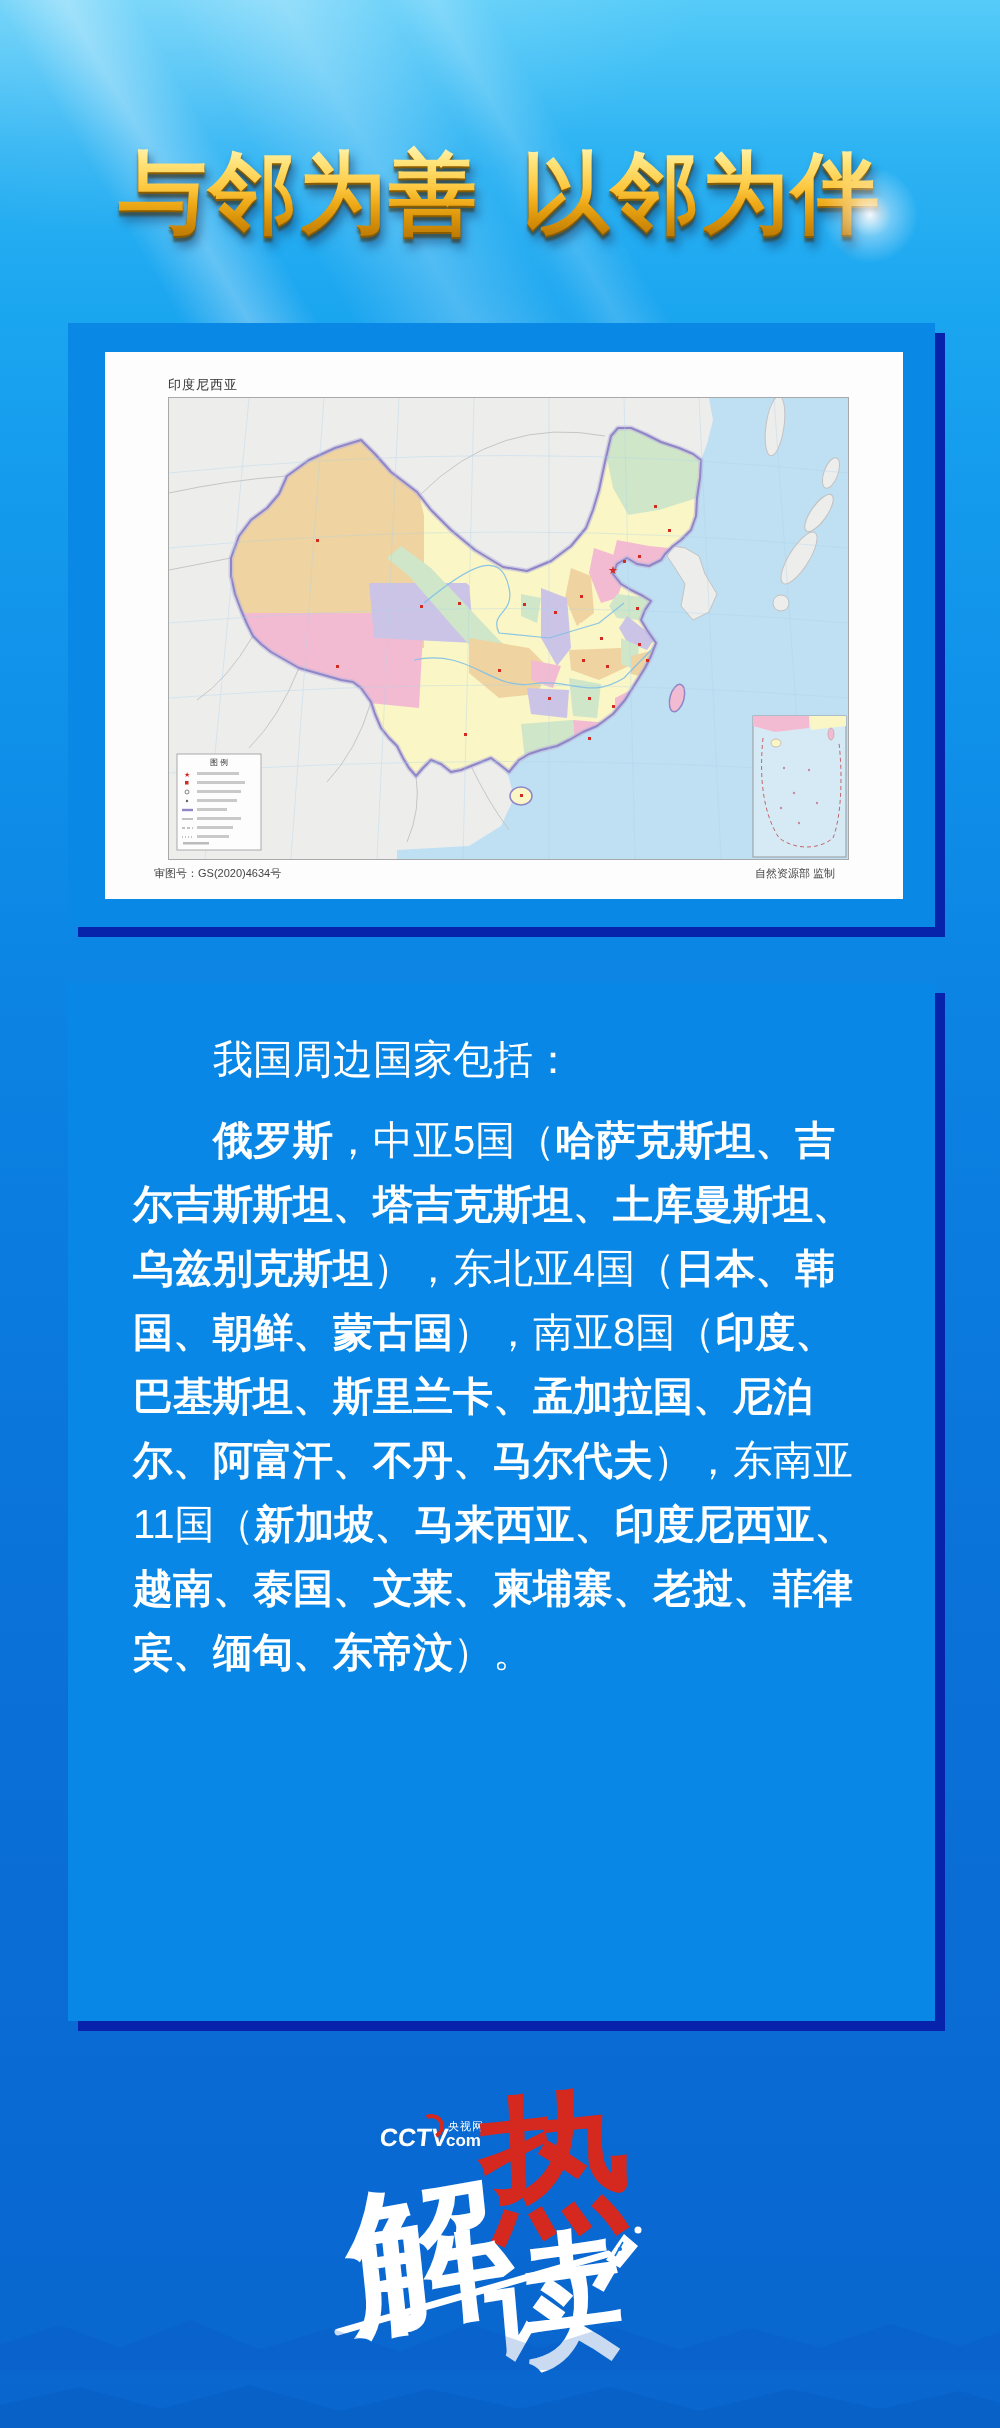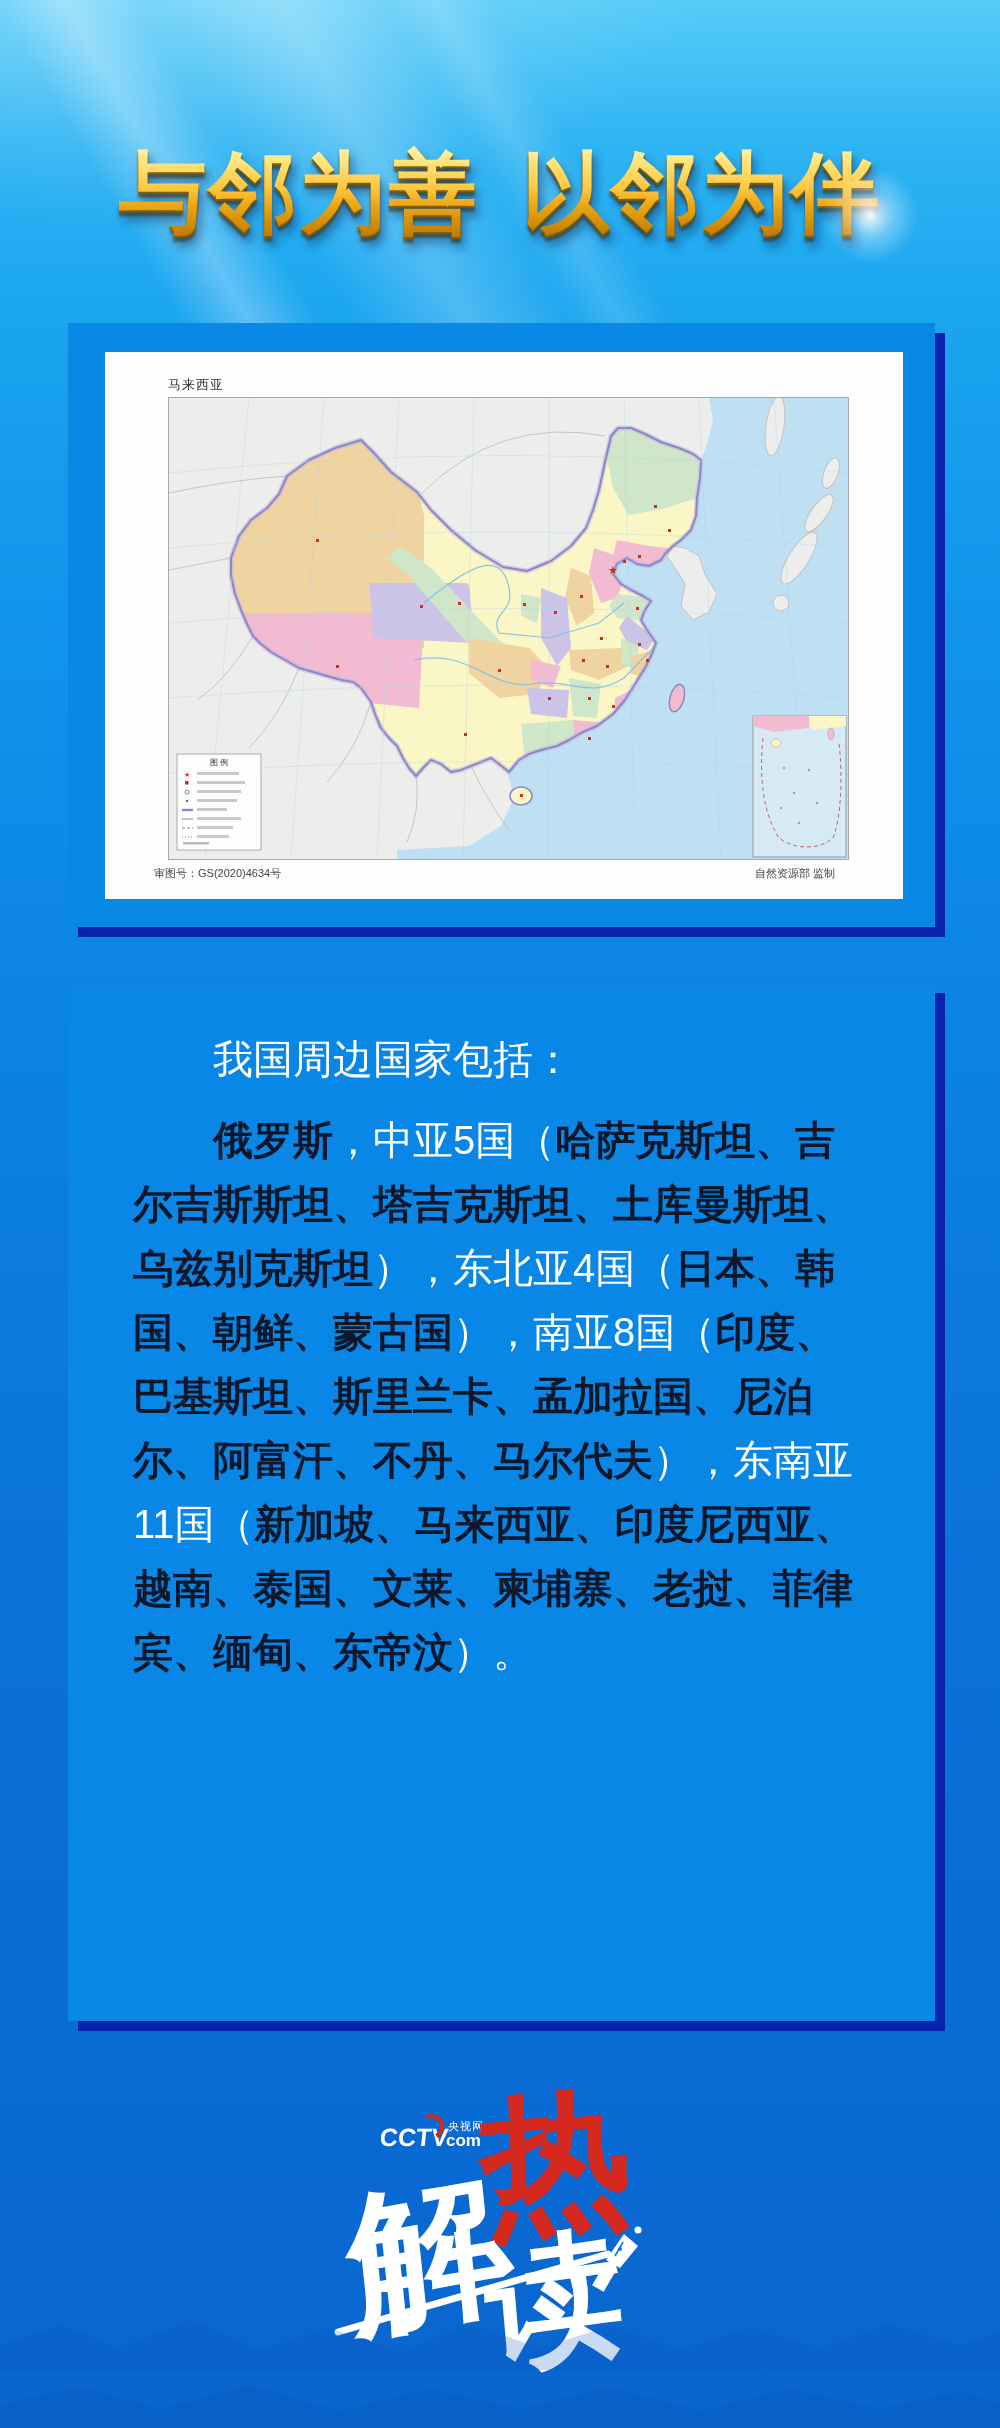--- a/index.html
+++ b/index.html
@@ -34,21 +34,21 @@
   .map-card{position:absolute;left:105px;top:352px;width:798px;height:547px;background:#FDFDFE;}
   .map-label{position:absolute;left:63px;top:24px;font-size:13px;color:#333;letter-spacing:1px;}
   .map-frame{position:absolute;left:63px;top:45px;width:681px;height:463px;border:1px solid #A9A9A9;background:#EDEDEC;}
   .map-note{position:absolute;top:514px;font-size:11px;color:#444;}
   .map-note.left{left:49px;}
   .map-note.right{right:68px;}
   .text-shadow-rect{left:78px;top:993px;width:867px;height:1038px;}
   .text-panel{left:68px;top:983px;width:867px;height:1038px;background:#0887E6;overflow:hidden;
         padding:44px 65px 0 65px;color:#FFFFFF;font-size:40px;line-height:1.6;}
   .text-panel p{margin:0 0 17px 0;text-indent:2em;}
-  .em{color:#0f172a;font-weight:bold;}
+  .em{color:#ffffff;font-weight:bold;}
   
   .logo-wrap{position:absolute;left:0;top:2080px;width:1000px;height:330px;}
   .cctv-logo{position:absolute;left:380px;top:36px;width:118px;height:38px;}
   .cctv-text{position:absolute;left:0;top:7px;font-size:25px;font-weight:bold;color:#fff;
         letter-spacing:0;transform:skewX(-6deg);}
   .swoosh{position:absolute;left:39px;top:-2px;width:25px;height:25px;border-radius:50%;
         border:4px solid #D6281C;border-left-color:transparent;border-bottom-color:transparent;
         transform:rotate(18deg);}
   .cctv-cn{position:absolute;left:68px;top:3px;font-size:11px;color:#fff;letter-spacing:1px;}
   .cctv-com{position:absolute;left:66px;top:15px;font-size:17px;font-weight:bold;color:#fff;}
@@ -68,21 +68,21 @@
   <div class="ray ray1"></div>
   <div class="ray ray2"></div>
   <div class="ray ray3"></div>
 
   <div class="headline">与邻为善 以邻为伴</div>
   <div class="flare"></div>
 
   <div class="shadow-rect map-shadow"></div>
   <div class="panel-rect map-panel"></div>
   <div class="map-card">
-    <div class="map-label">马来西亚</div>
+    <div class="map-label">印度尼西亚</div>
     <div class="map-frame">
       <svg width="679" height="461" viewBox="0 0 679 461">
 
         <path fill="#BFDFF2" d="M540,0 L679,0 L679,461 L228,461 L228,452 L300,448 L332,428 L345,400 L340,380 L337,373
           L350,362 L372,352 L388,348 L414,334 L428,328 L444,316 L456,302 L466,286 L476,270 L482,258 L487,245
           L478,232 L472,222 L476,212 L482,203 L474,198 L462,192 L452,186 L444,176 L448,166 L458,160 L468,166 L480,168
           L492,162 L504,148 L512,142 L522,132 L527,118 L528,100 L531,80 L532,62 L538,46 L544,22 Z"></path>
 
         <polygon fill="#EDEDEC" stroke="#C2C2C2" stroke-width="1" points="504,148 516,150 530,158 536,176 548,196 540,214 524,222 512,208 516,186 506,170 498,158"></polygon>
         <ellipse fill="#EDEDEC" stroke="#C2C2C2" cx="606" cy="28" rx="9" ry="30" transform="rotate(8 606 28)"></ellipse>

